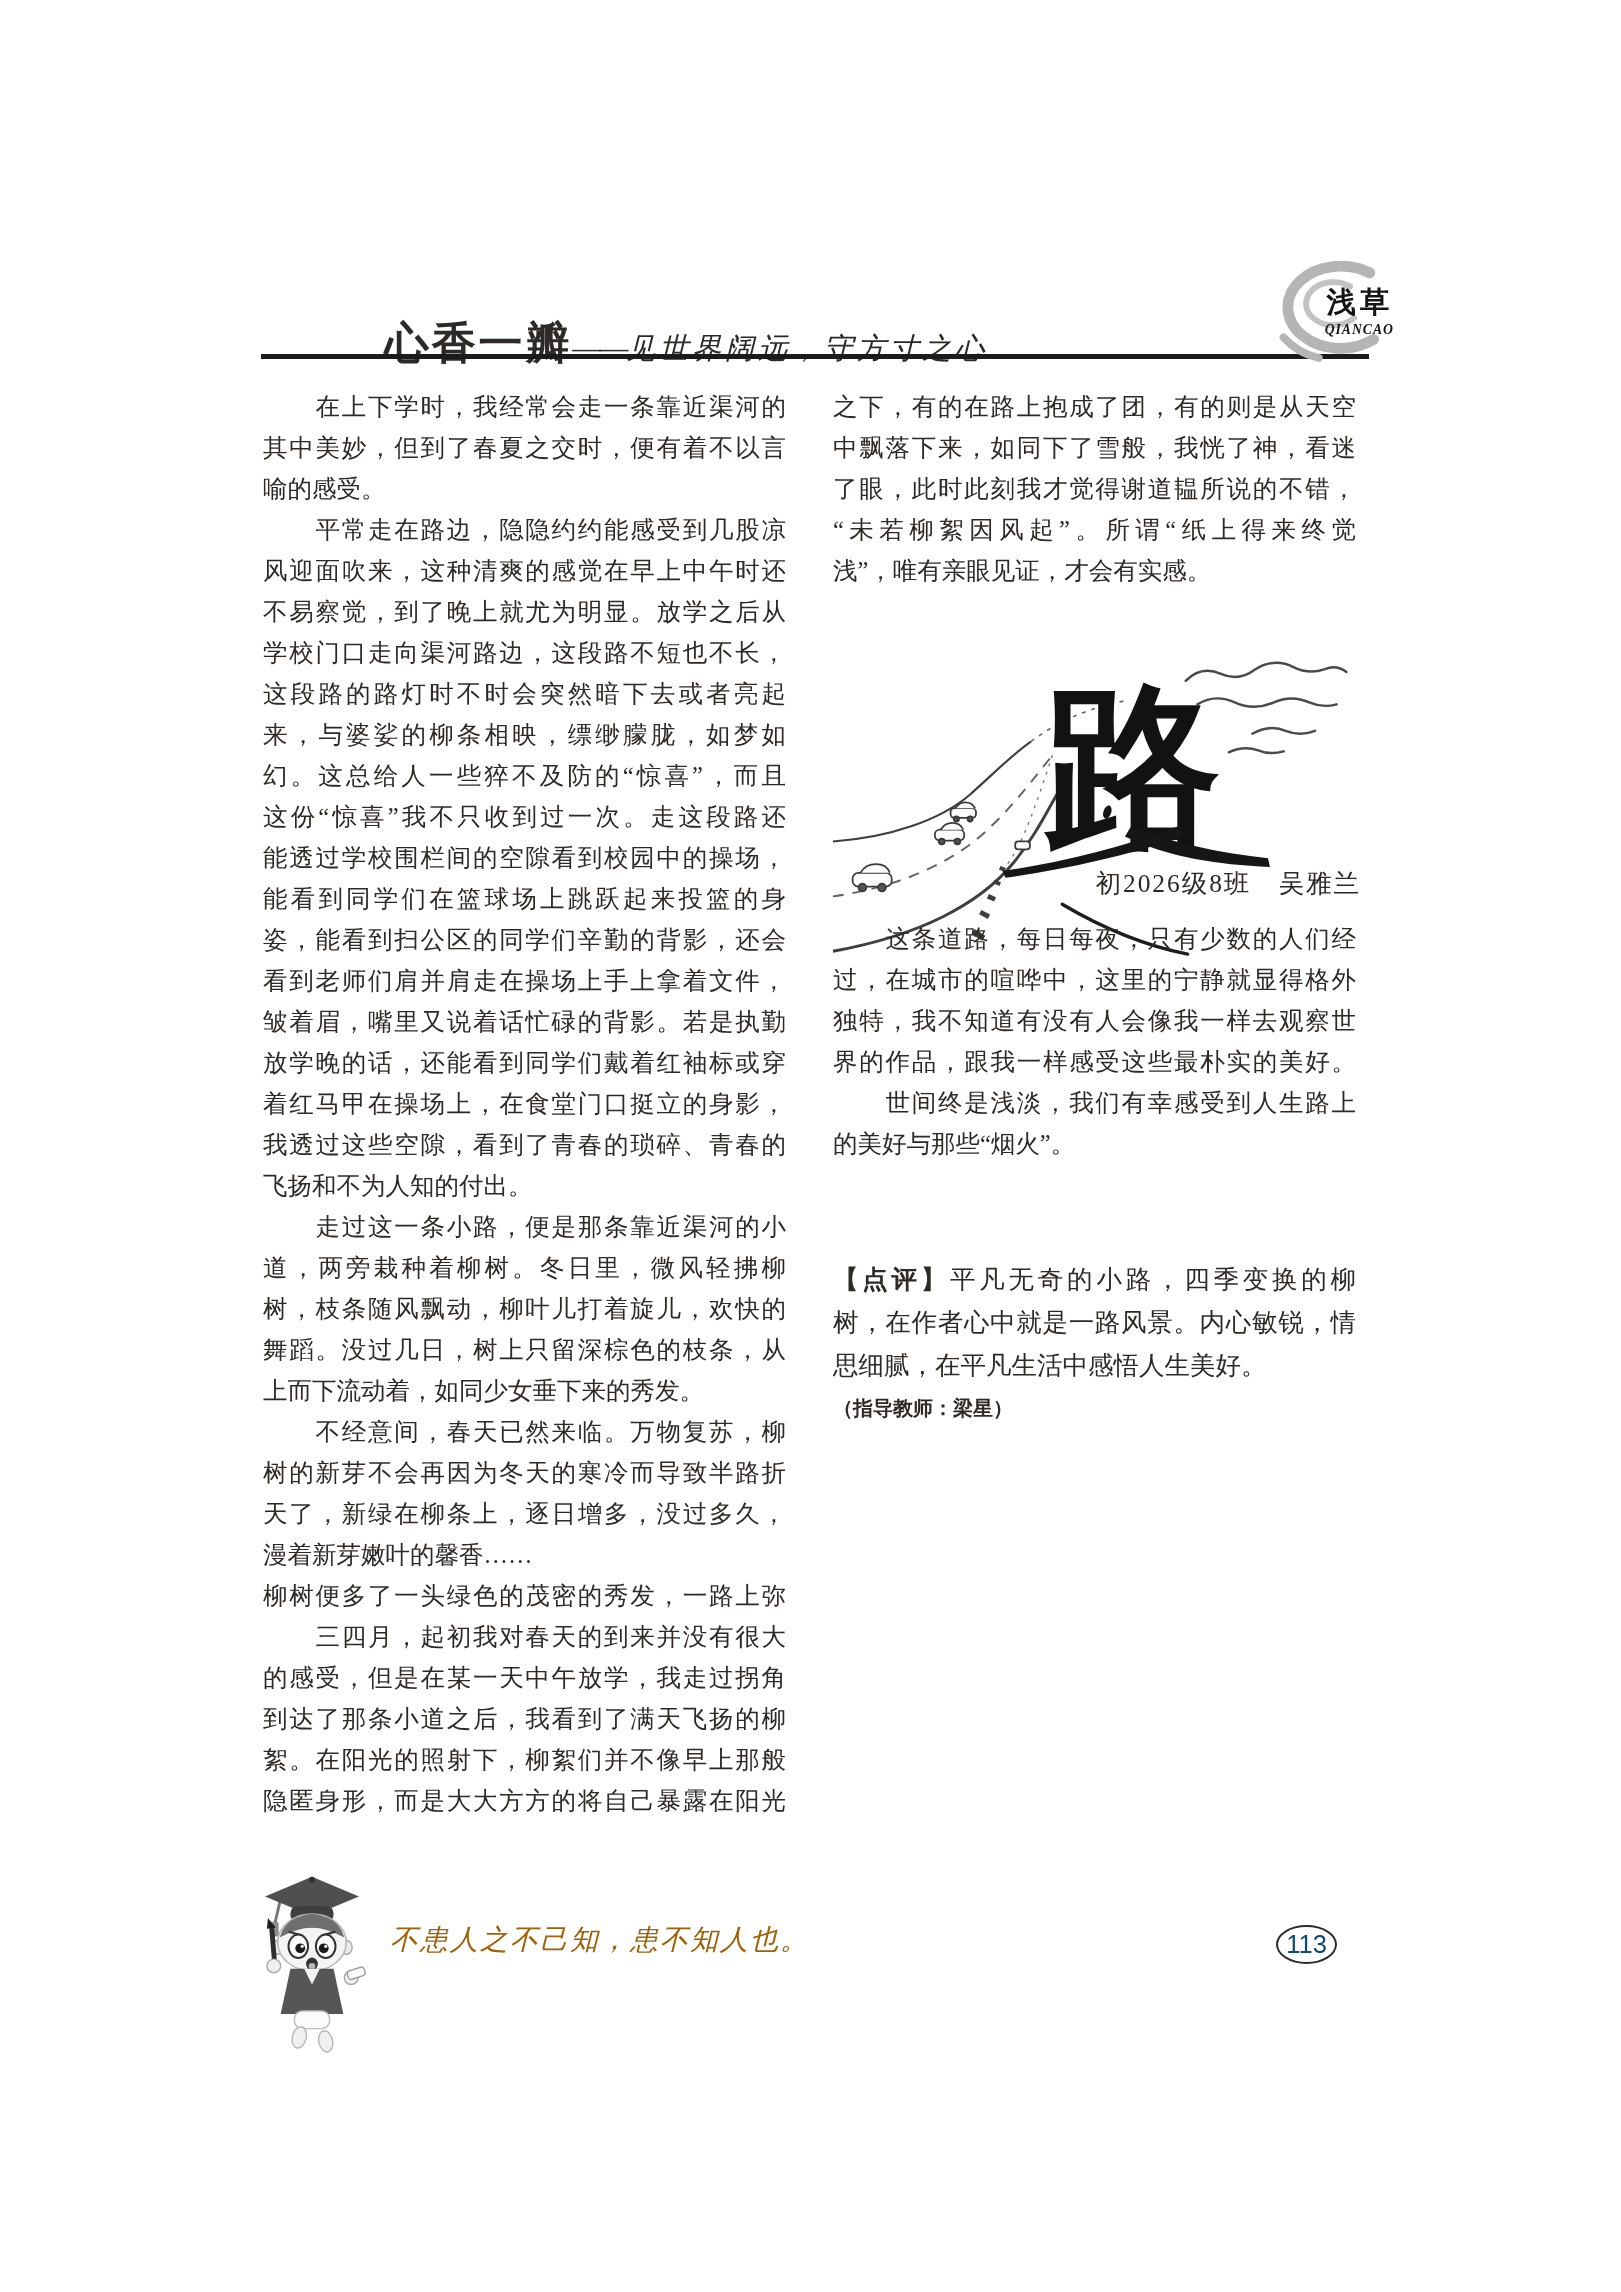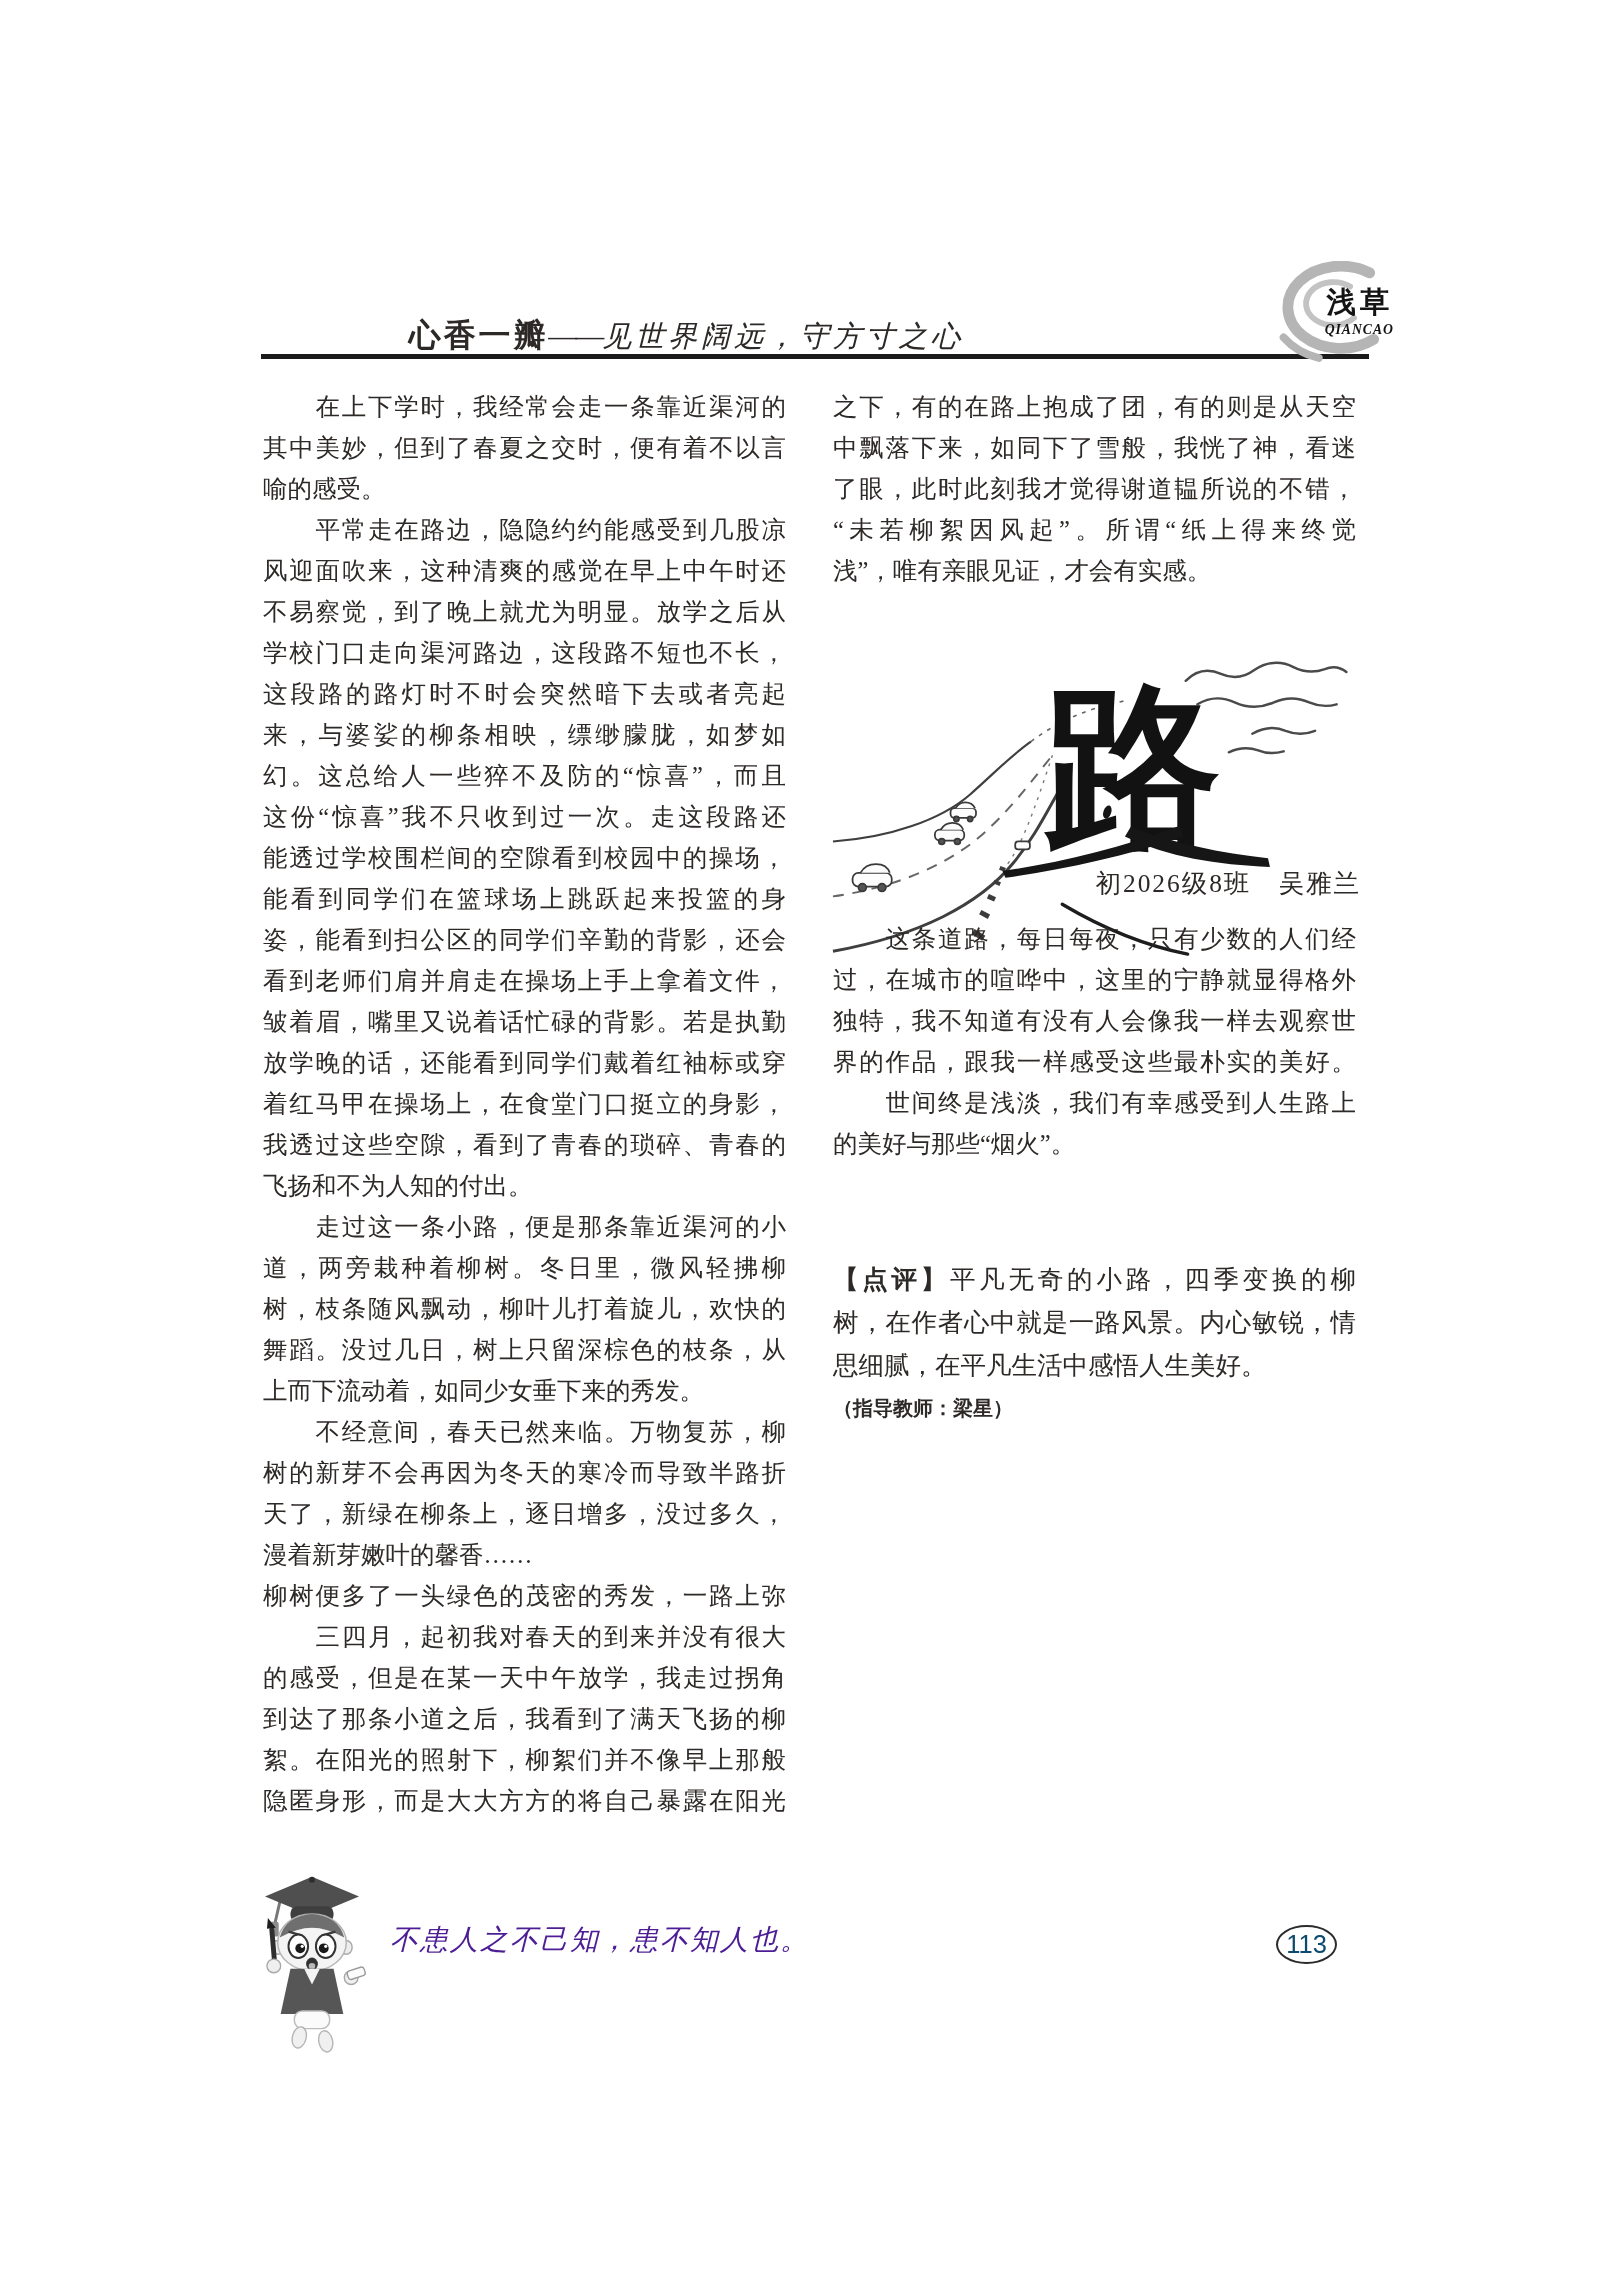--- a/index.html
+++ b/index.html
@@ -2,21 +2,21 @@
 <html><head>
 <meta charset="utf-8">
 <style>
   html,body{margin:0;padding:0;background:#ffffff;}
   #page{position:relative;width:1621px;height:2293px;background:#ffffff;overflow:hidden;
         font-family:"Liberation Serif","DejaVu Serif",serif;color:#2d2927;}
   .abs{position:absolute;}
 
   
   #header-title{left:265px;top:314px;width:843px;text-align:center;white-space:nowrap;}
-  .t-main{font-weight:bold;font-size:32px;letter-spacing:2.9px;font-family:Liberation Sans, sans-serif;}
+  .t-main{font-weight:bold;font-size:44px;letter-spacing:2.9px;font-family:Liberation Sans, sans-serif;}
   .t-dash{font-size:29px;letter-spacing:-2px;}
   .t-sub{font-size:29px;letter-spacing:3.9px;font-style:italic;}
   #header-rule{left:261px;top:354px;width:1108px;height:4.9px;background:#1b1b1b;}
 
   
   .col{width:523px;font-size:24.5px;line-height:41px;}
   .line{height:41px;text-align:justify;text-align-last:justify;white-space:nowrap;}
   .line.short{text-align-last:left;}
   #left-col{left:263px;top:386px;}
   #right-col-top{left:833px;top:386px;}
@@ -25,21 +25,21 @@
   
   #comment{left:833px;top:1258px;width:523px;font-size:25.5px;line-height:43px;}
   .c-line{height:43px;text-align:justify;text-align-last:justify;white-space:nowrap;}
   .c-line.left{text-align-last:left;}
   .c-label{font-weight:bold;font-family:"Liberation Sans","DejaVu Sans",sans-serif;}
   #teacher-line{height:43px;padding-right:71px;font-weight:bold;
                 font-family:"Liberation Sans","DejaVu Sans",sans-serif;font-size:20px;}
 
   
   #footer-quote{left:390px;top:1921px;width:549px;font-size:28px;letter-spacing:2px;
-                font-style:italic;color:#4c1d95;white-space:nowrap;}
+                font-style:italic;color:#a16207;white-space:nowrap;}
   #page-number{left:1276px;top:1925px;width:57px;height:35px;border:2px solid #2c2c2c;
                border-radius:50%;text-align:center;line-height:35px;font-size:25.5px;
                font-family:"Liberation Sans","DejaVu Sans",sans-serif;color:#0c4a6e;}
 
   svg text{font-family:"Liberation Serif","DejaVu Serif",serif;}
 </style>
 </head>
 <body>
 
 <div id="page">

